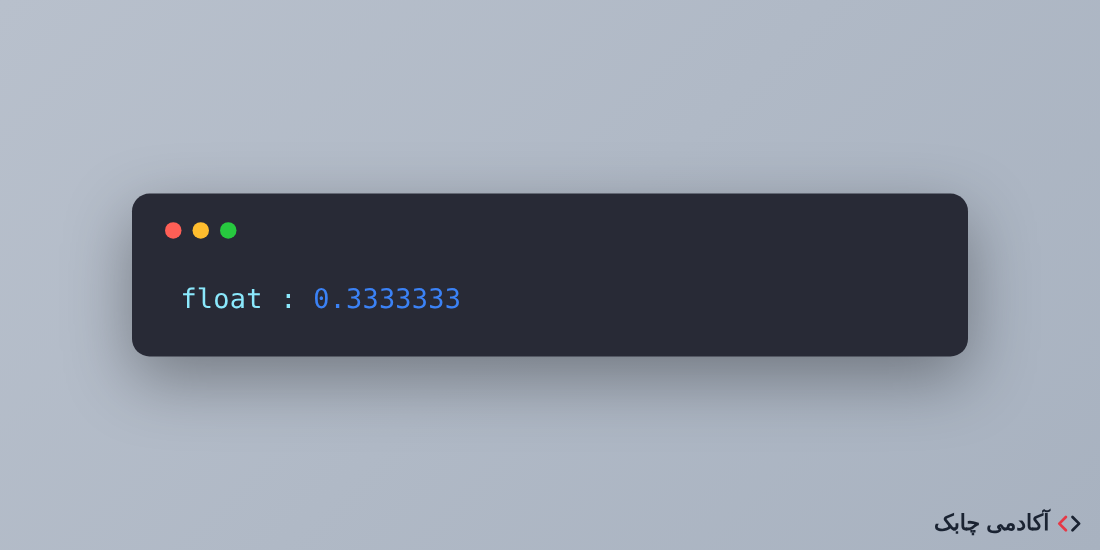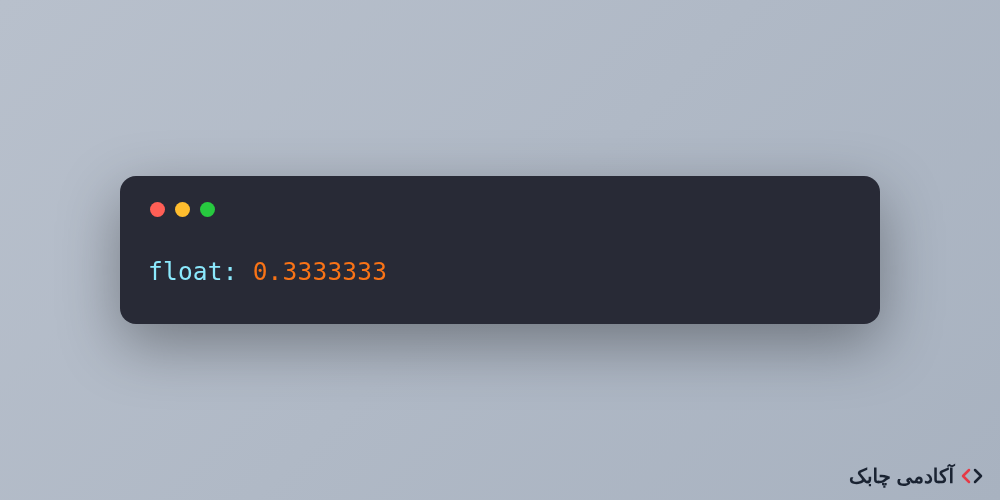--- a/index.html
+++ b/index.html
@@ -41,23 +41,24 @@
     .dot-green { background: #27c93f; }
     .line {
       font-size: 24.5px;
       line-height: 1.7;
       white-space: pre;
       font-weight: 400;
       letter-spacing: 0.2px;
     }
     .label {
       color: #8be9fd;
+      margin-left: 16px;
     }
     .value {
-      color: #f97316;
+      color: #3b82f6;
     }
     .watermark {
       position: absolute;
       bottom: 12px;
       right: 16px;
       font-family: Arial, Tahoma, sans-serif;
       font-weight: bold;
       font-size: 20px;
       color: #1a2332;
       display: flex;

